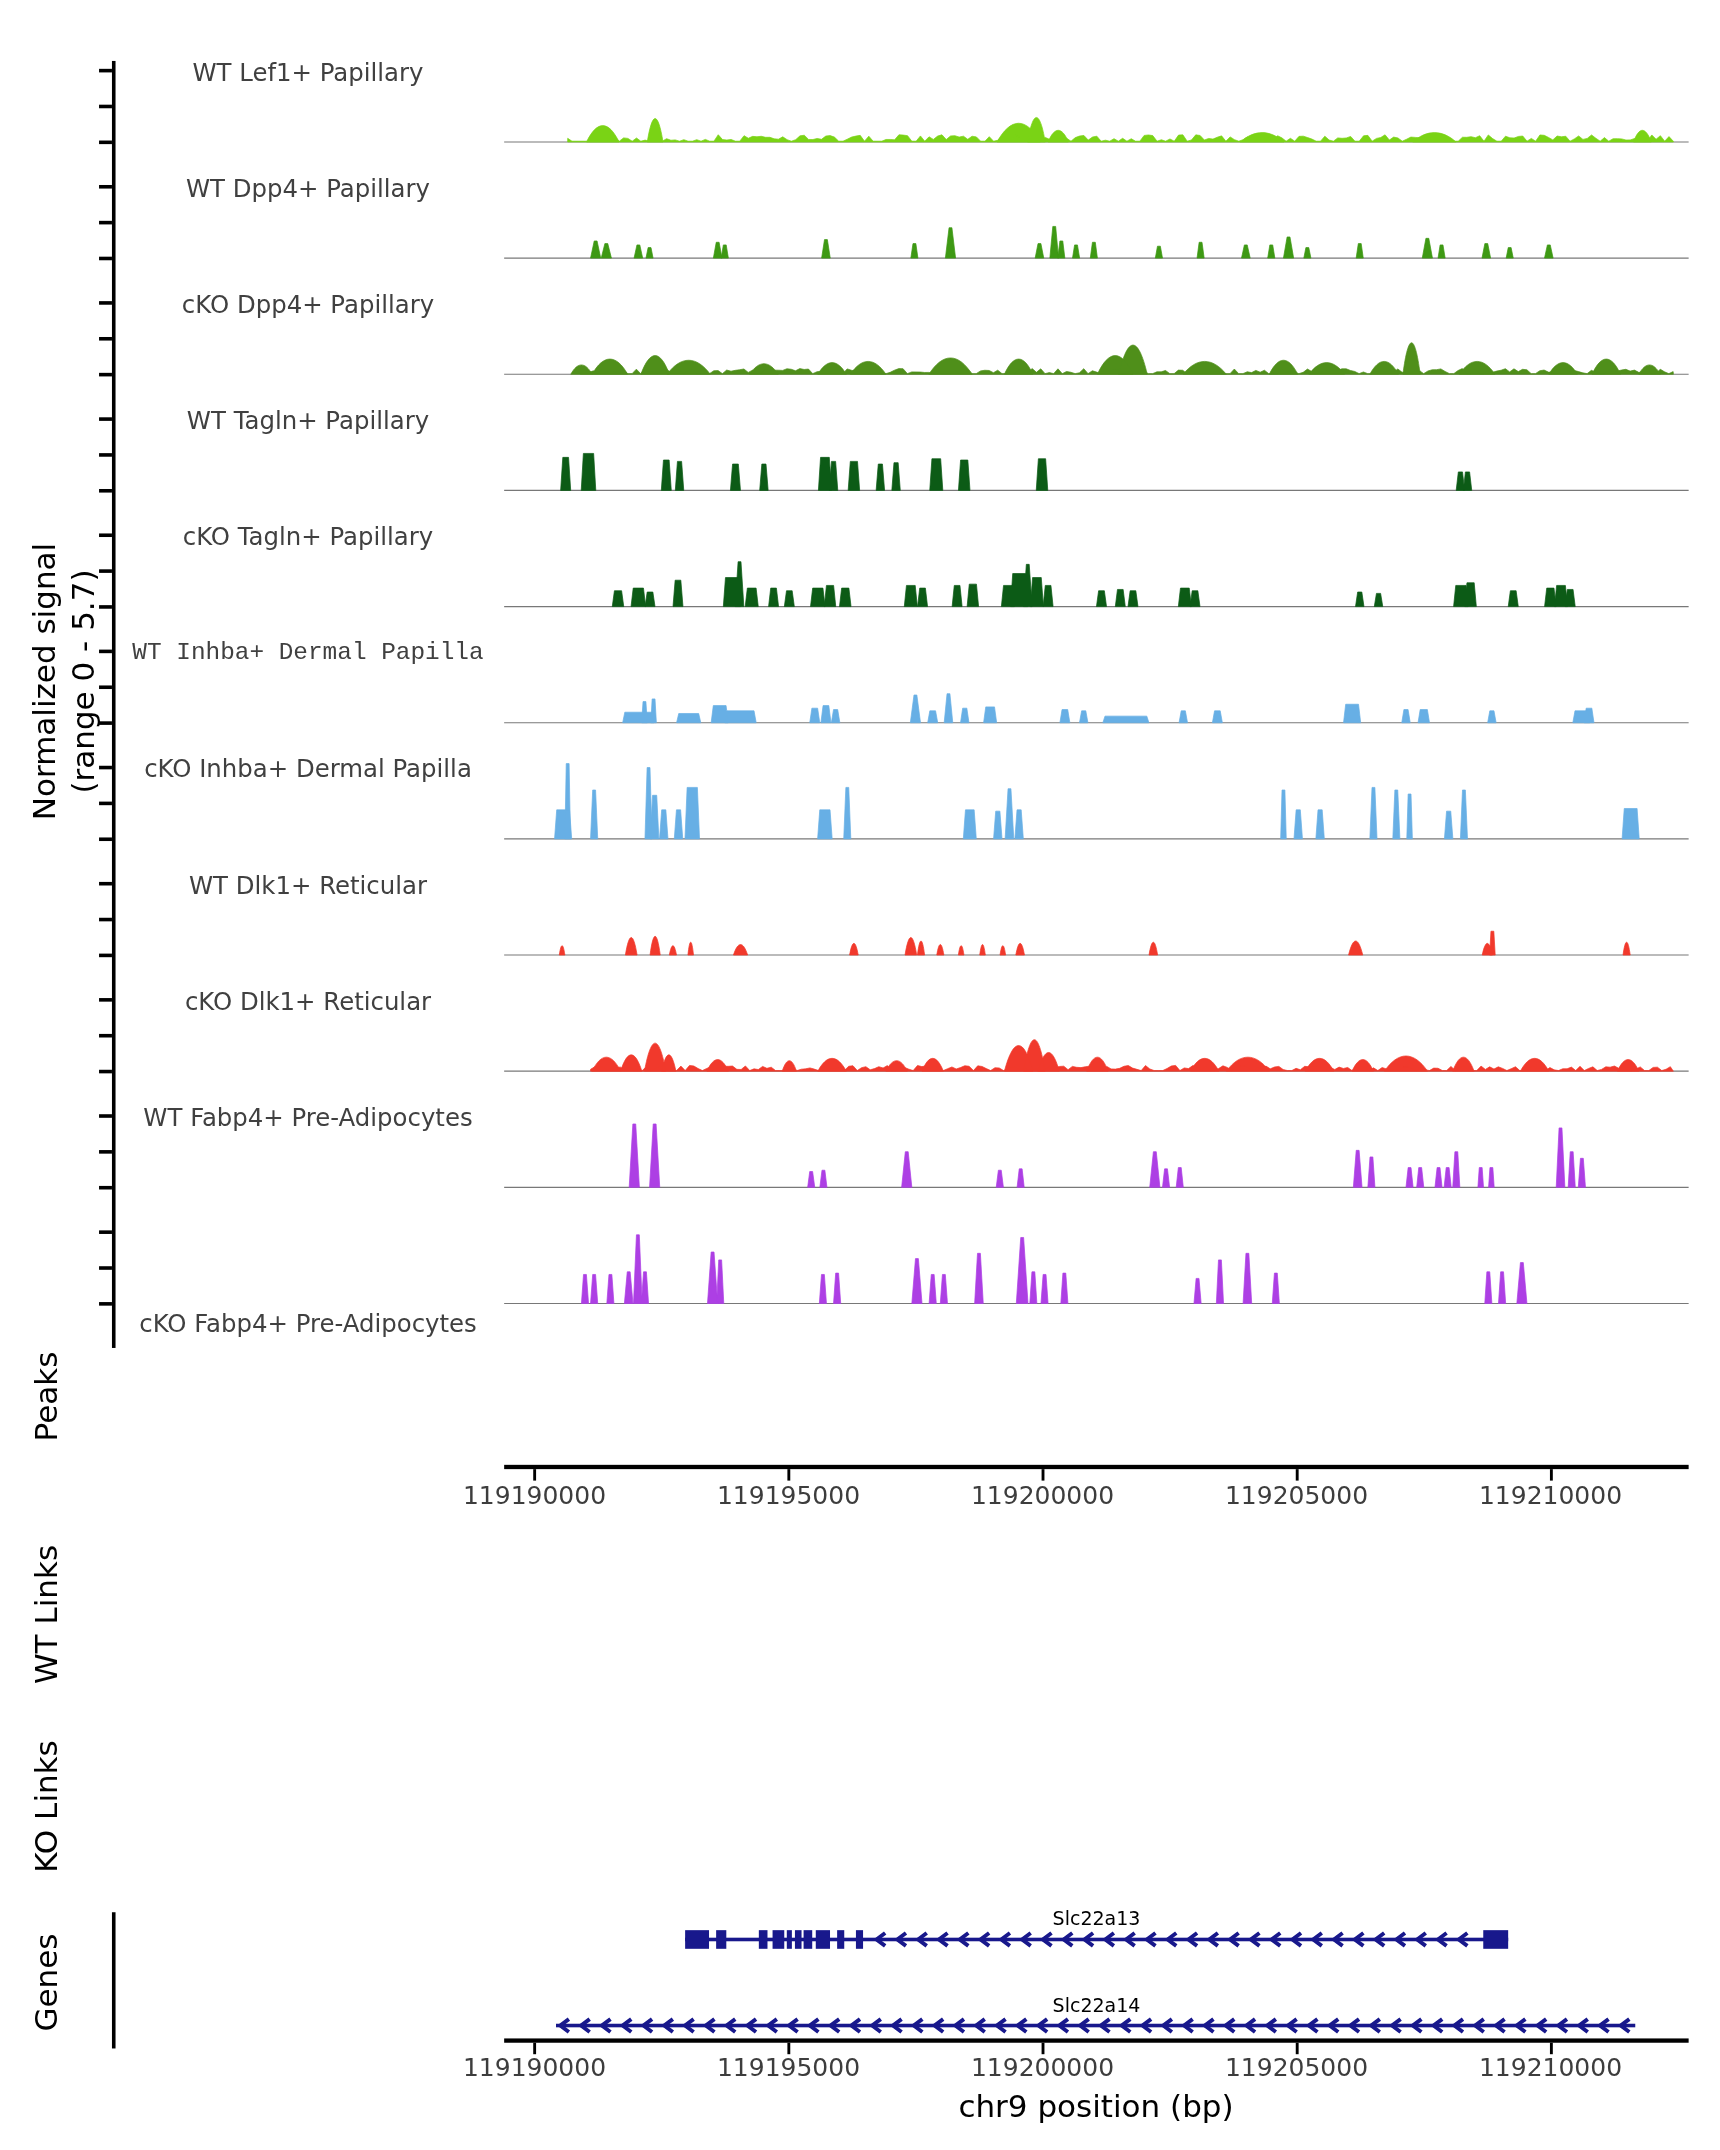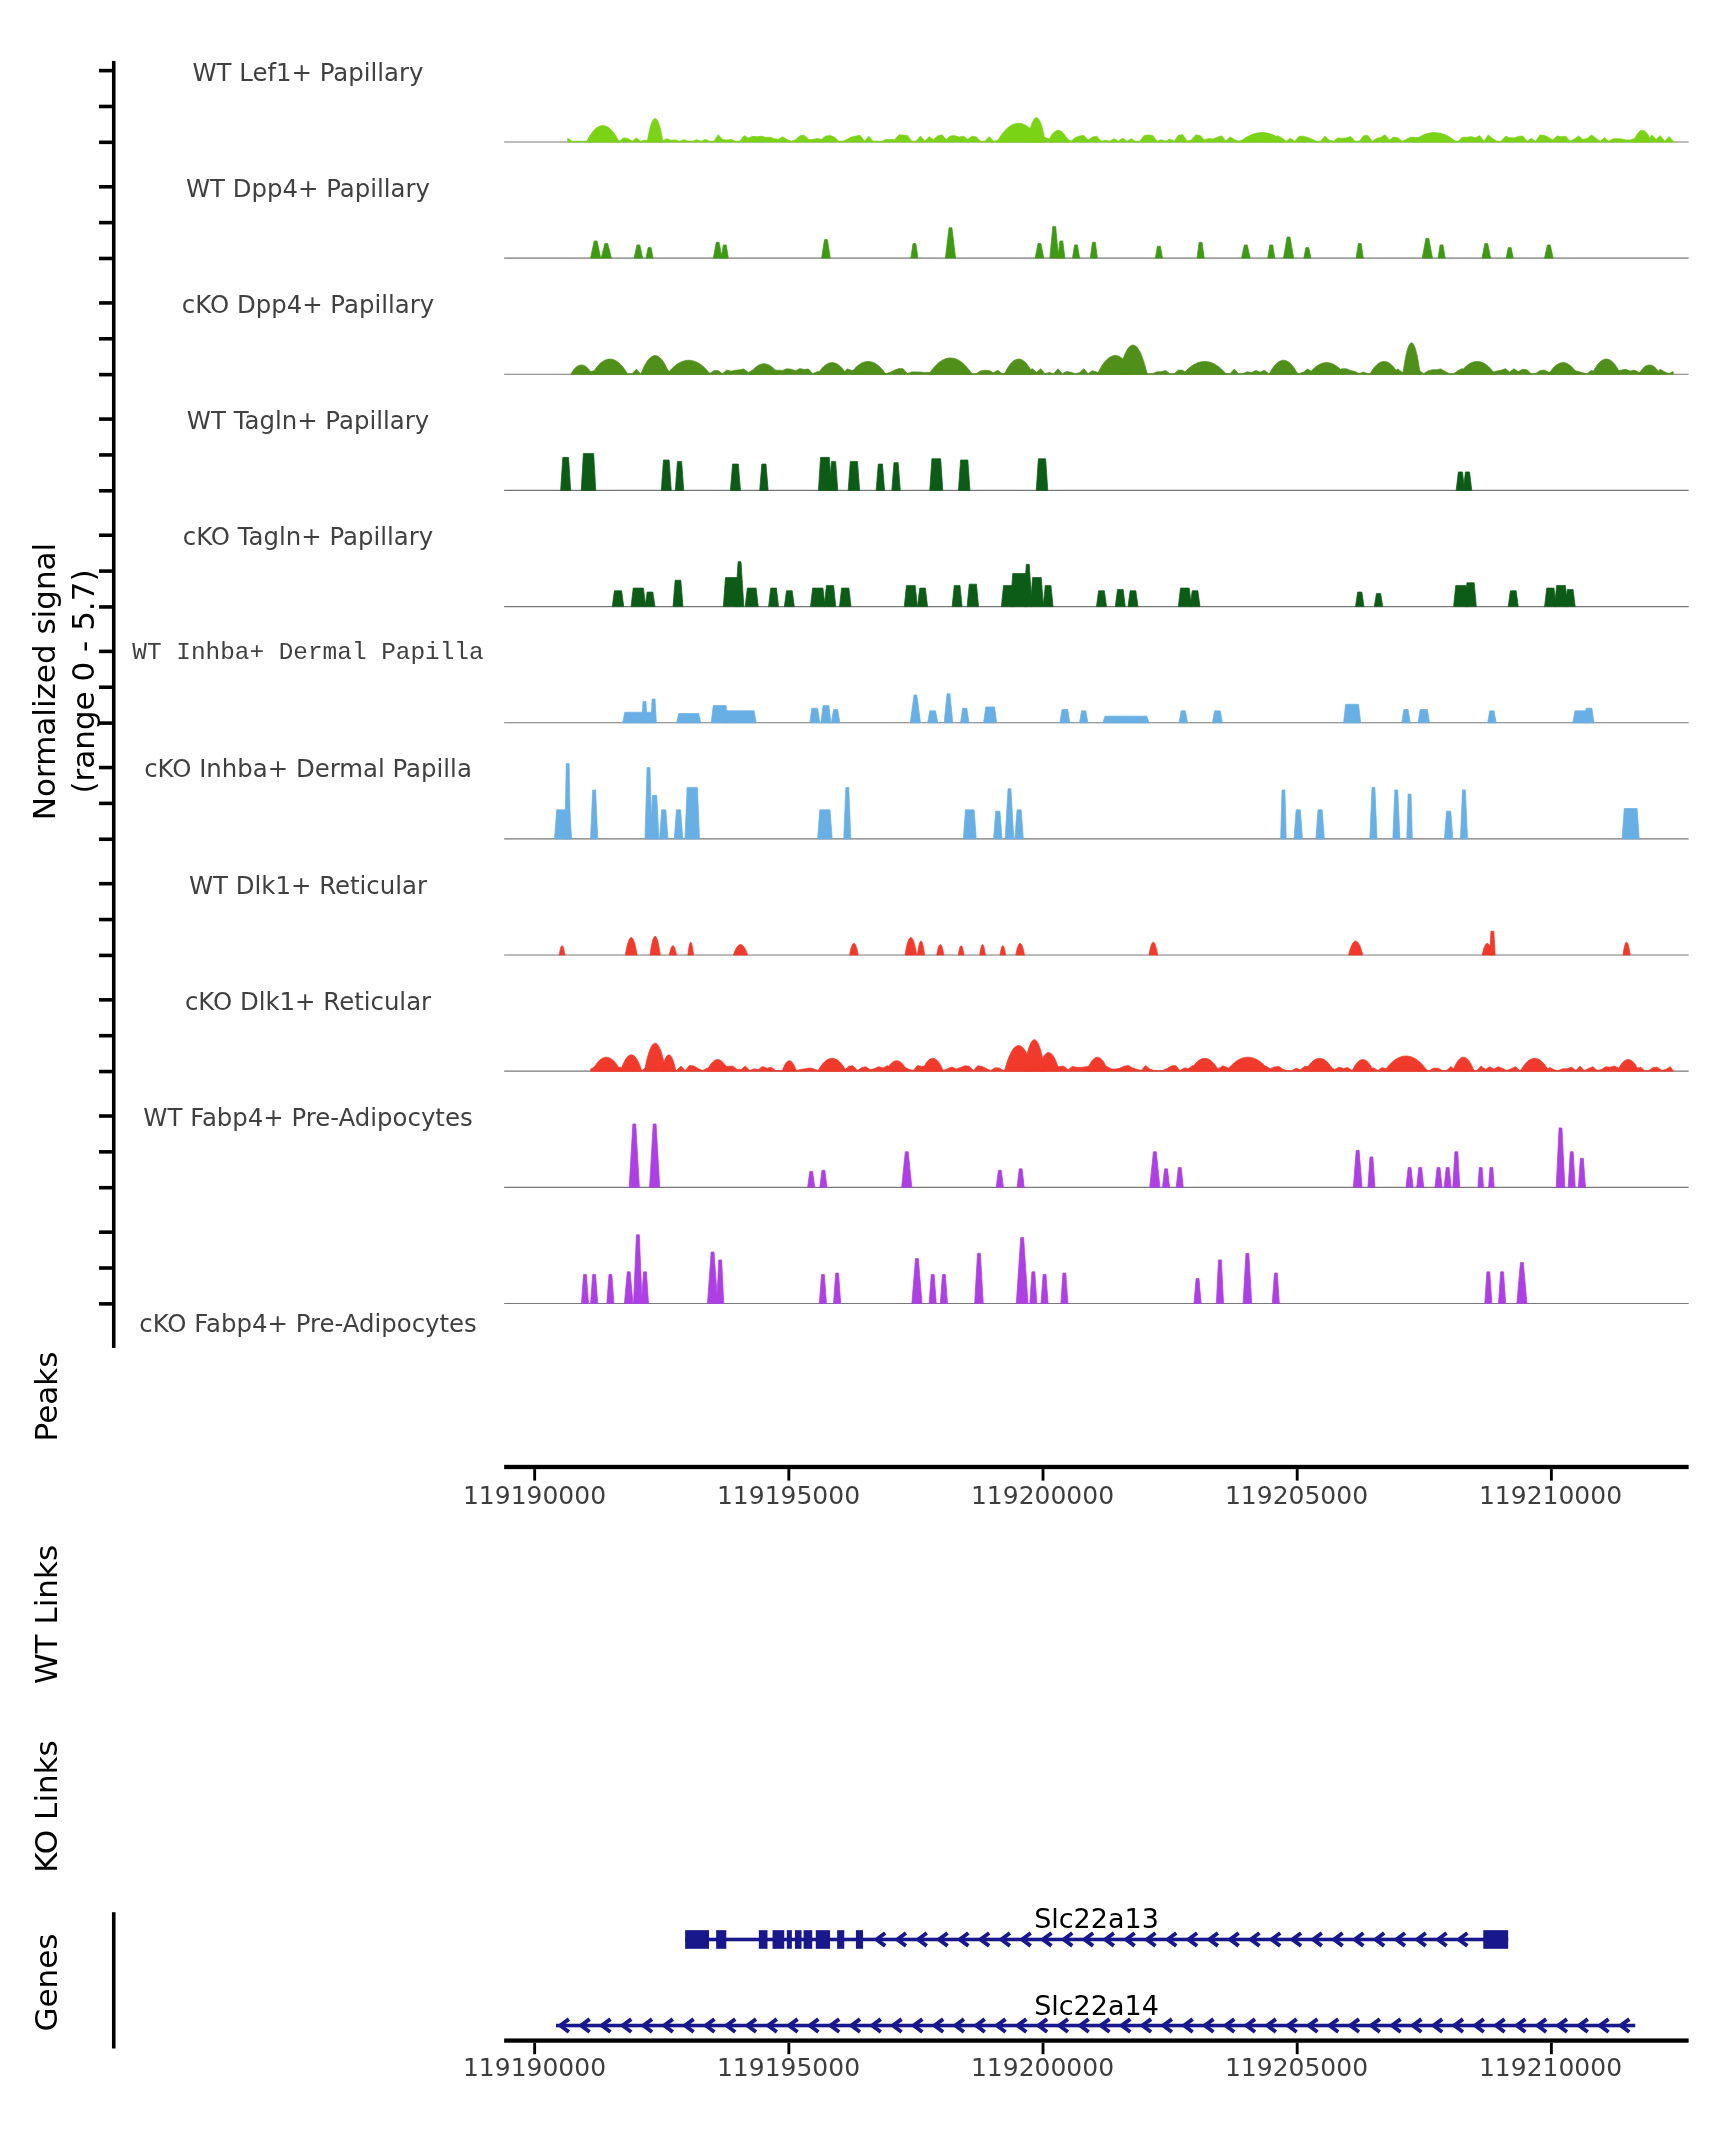--- a/index.html
+++ b/index.html
@@ -11,21 +11,21 @@
   .rot{position:absolute;transform:rotate(-90deg);text-align:center;color:#000;white-space:nowrap;}
   .ylab{width:502px;height:33px;line-height:33px;font-size:31px;}
   .seclab{width:287px;height:33px;line-height:33px;font-size:31px;}
   #ylab1{left:-207px;top:665px;}
   #ylab2{left:-168px;top:665px;}
   #sec-peaks{left:-97px;top:1380px;}
   #sec-wtlinks{left:-97px;top:1598px;}
   #sec-kolinks{left:-97px;top:1790px;}
   #sec-genes{left:-97px;top:1966px;}
   .gene-label{position:absolute;left:953px;width:287px;text-align:center;
-              font-size:27px;line-height:23px;color:#000;}
+              font-size:19px;line-height:23px;color:#000;}
   #gene-label-0{top:1907px;}
   #gene-label-1{top:1994px;}
   .tick-label{position:absolute;width:229px;text-align:center;font-size:25px;
               line-height:29px;color:#3d3d3d;}
   #xlabel{position:absolute;left:809px;top:2088px;width:574px;text-align:center;
           font-size:31px;line-height:37px;color:#000;}
 </style>
 </head>
 <body>
 
@@ -133,20 +133,21 @@
   <div class="track-label" style="top: 637px; font-family: Liberation Mono, monospace;">WT Inhba+ Dermal Papilla</div>
   <div class="track-label" style="top: 753px;">cKO Inhba+ Dermal Papilla</div>
   <div class="track-label" style="top: 870px;">WT Dlk1+ Reticular</div>
   <div class="track-label" style="top: 986px;">cKO Dlk1+ Reticular</div>
   <div class="track-label" style="top: 1102px;">WT Fabp4+ Pre-Adipocytes</div>
   <div class="track-label" style="top: 1272px; margin-top: 36px;">cKO Fabp4+ Pre-Adipocytes</div>
 
   <div class="gene-label" id="gene-label-0">Slc22a13</div>
   <div class="gene-label" id="gene-label-1">Slc22a14</div>
 
+  <div id="xlabel">chr9 position (bp)</div>
 <div class="tick-label" style="left: 420px; top: 1481px;">119190000</div>
     <div class="tick-label" style="left: 674px; top: 1481px;">119195000</div>
     <div class="tick-label" style="left: 928px; top: 1481px;">119200000</div>
     <div class="tick-label" style="left: 1182px; top: 1481px;">119205000</div>
     <div class="tick-label" style="left: 1436px; top: 1481px;">119210000</div>
     <div class="tick-label" style="left: 420px; top: 2053px;">119190000</div>
     <div class="tick-label" style="left: 674px; top: 2053px;">119195000</div>
     <div class="tick-label" style="left: 928px; top: 2053px;">119200000</div>
     <div class="tick-label" style="left: 1182px; top: 2053px;">119205000</div>
     <div class="tick-label" style="left: 1436px; top: 2053px;">119210000</div>

